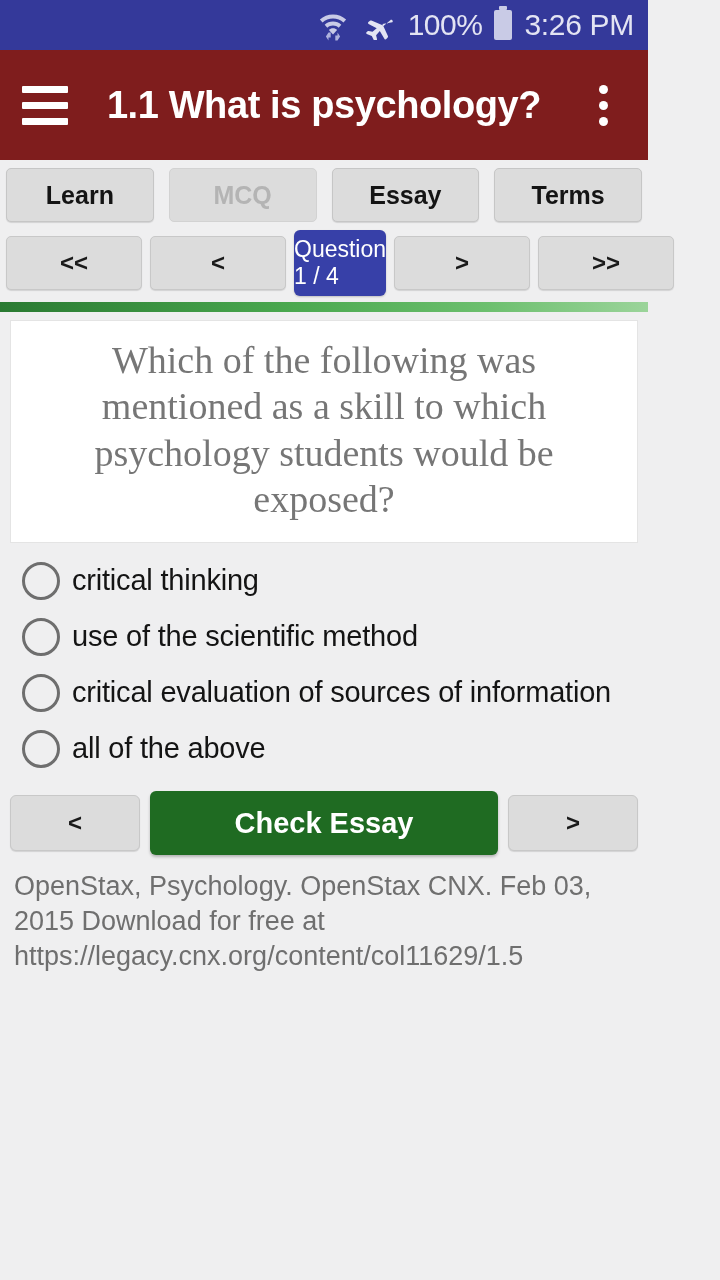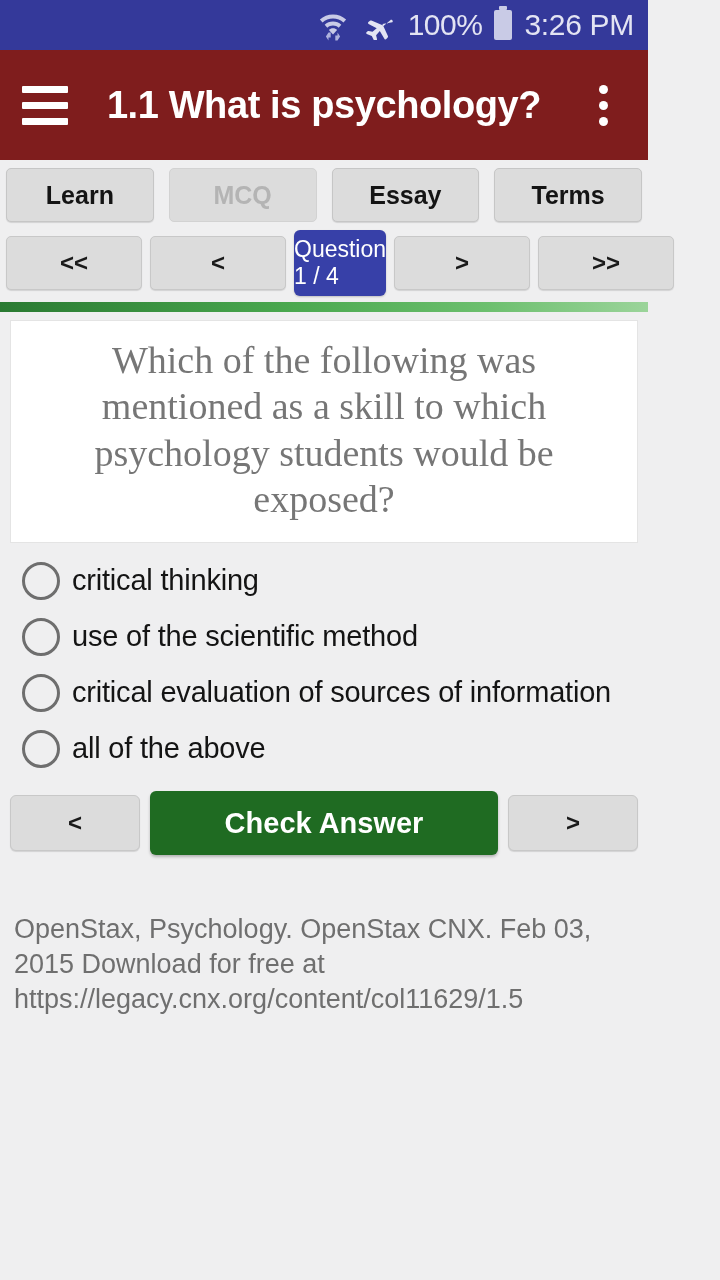--- a/index.html
+++ b/index.html
@@ -274,21 +274,20 @@
     cursor: pointer;
   }
 
   
   .citation {
     padding: 14px 14px 0 14px;
     color: #6f6f6f;
     font-size: 27px;
     line-height: 1.28;
     flex: 0 0 auto;
-    margin-top: 43px;
   }
 
   .filler { flex: 1 1 auto; background: #efeff0; }
 </style>
 </head>
 <body>
 
 <div class="phone">
 
   <div class="status-bar">
@@ -362,20 +361,20 @@
       <span class="option-label">critical evaluation of sources of information</span>
     </div>
     <div class="option">
       <span class="radio"></span>
       <span class="option-label">all of the above</span>
     </div>
   </div>
 
   <div class="action-row">
     <div class="side-btn">&lt;</div>
-    <div class="check-btn">Check Answer</div>
+    <div class="check-btn">Check Essay</div>
     <div class="side-btn">&gt;</div>
   </div>
 
   <div class="citation">OpenStax, Psychology. OpenStax CNX. Feb 03, 2015 Download for free at https://legacy.cnx.org/content/col11629/1.5</div>
 
   <div class="filler"></div>
 </div>
 
 </body></html>

